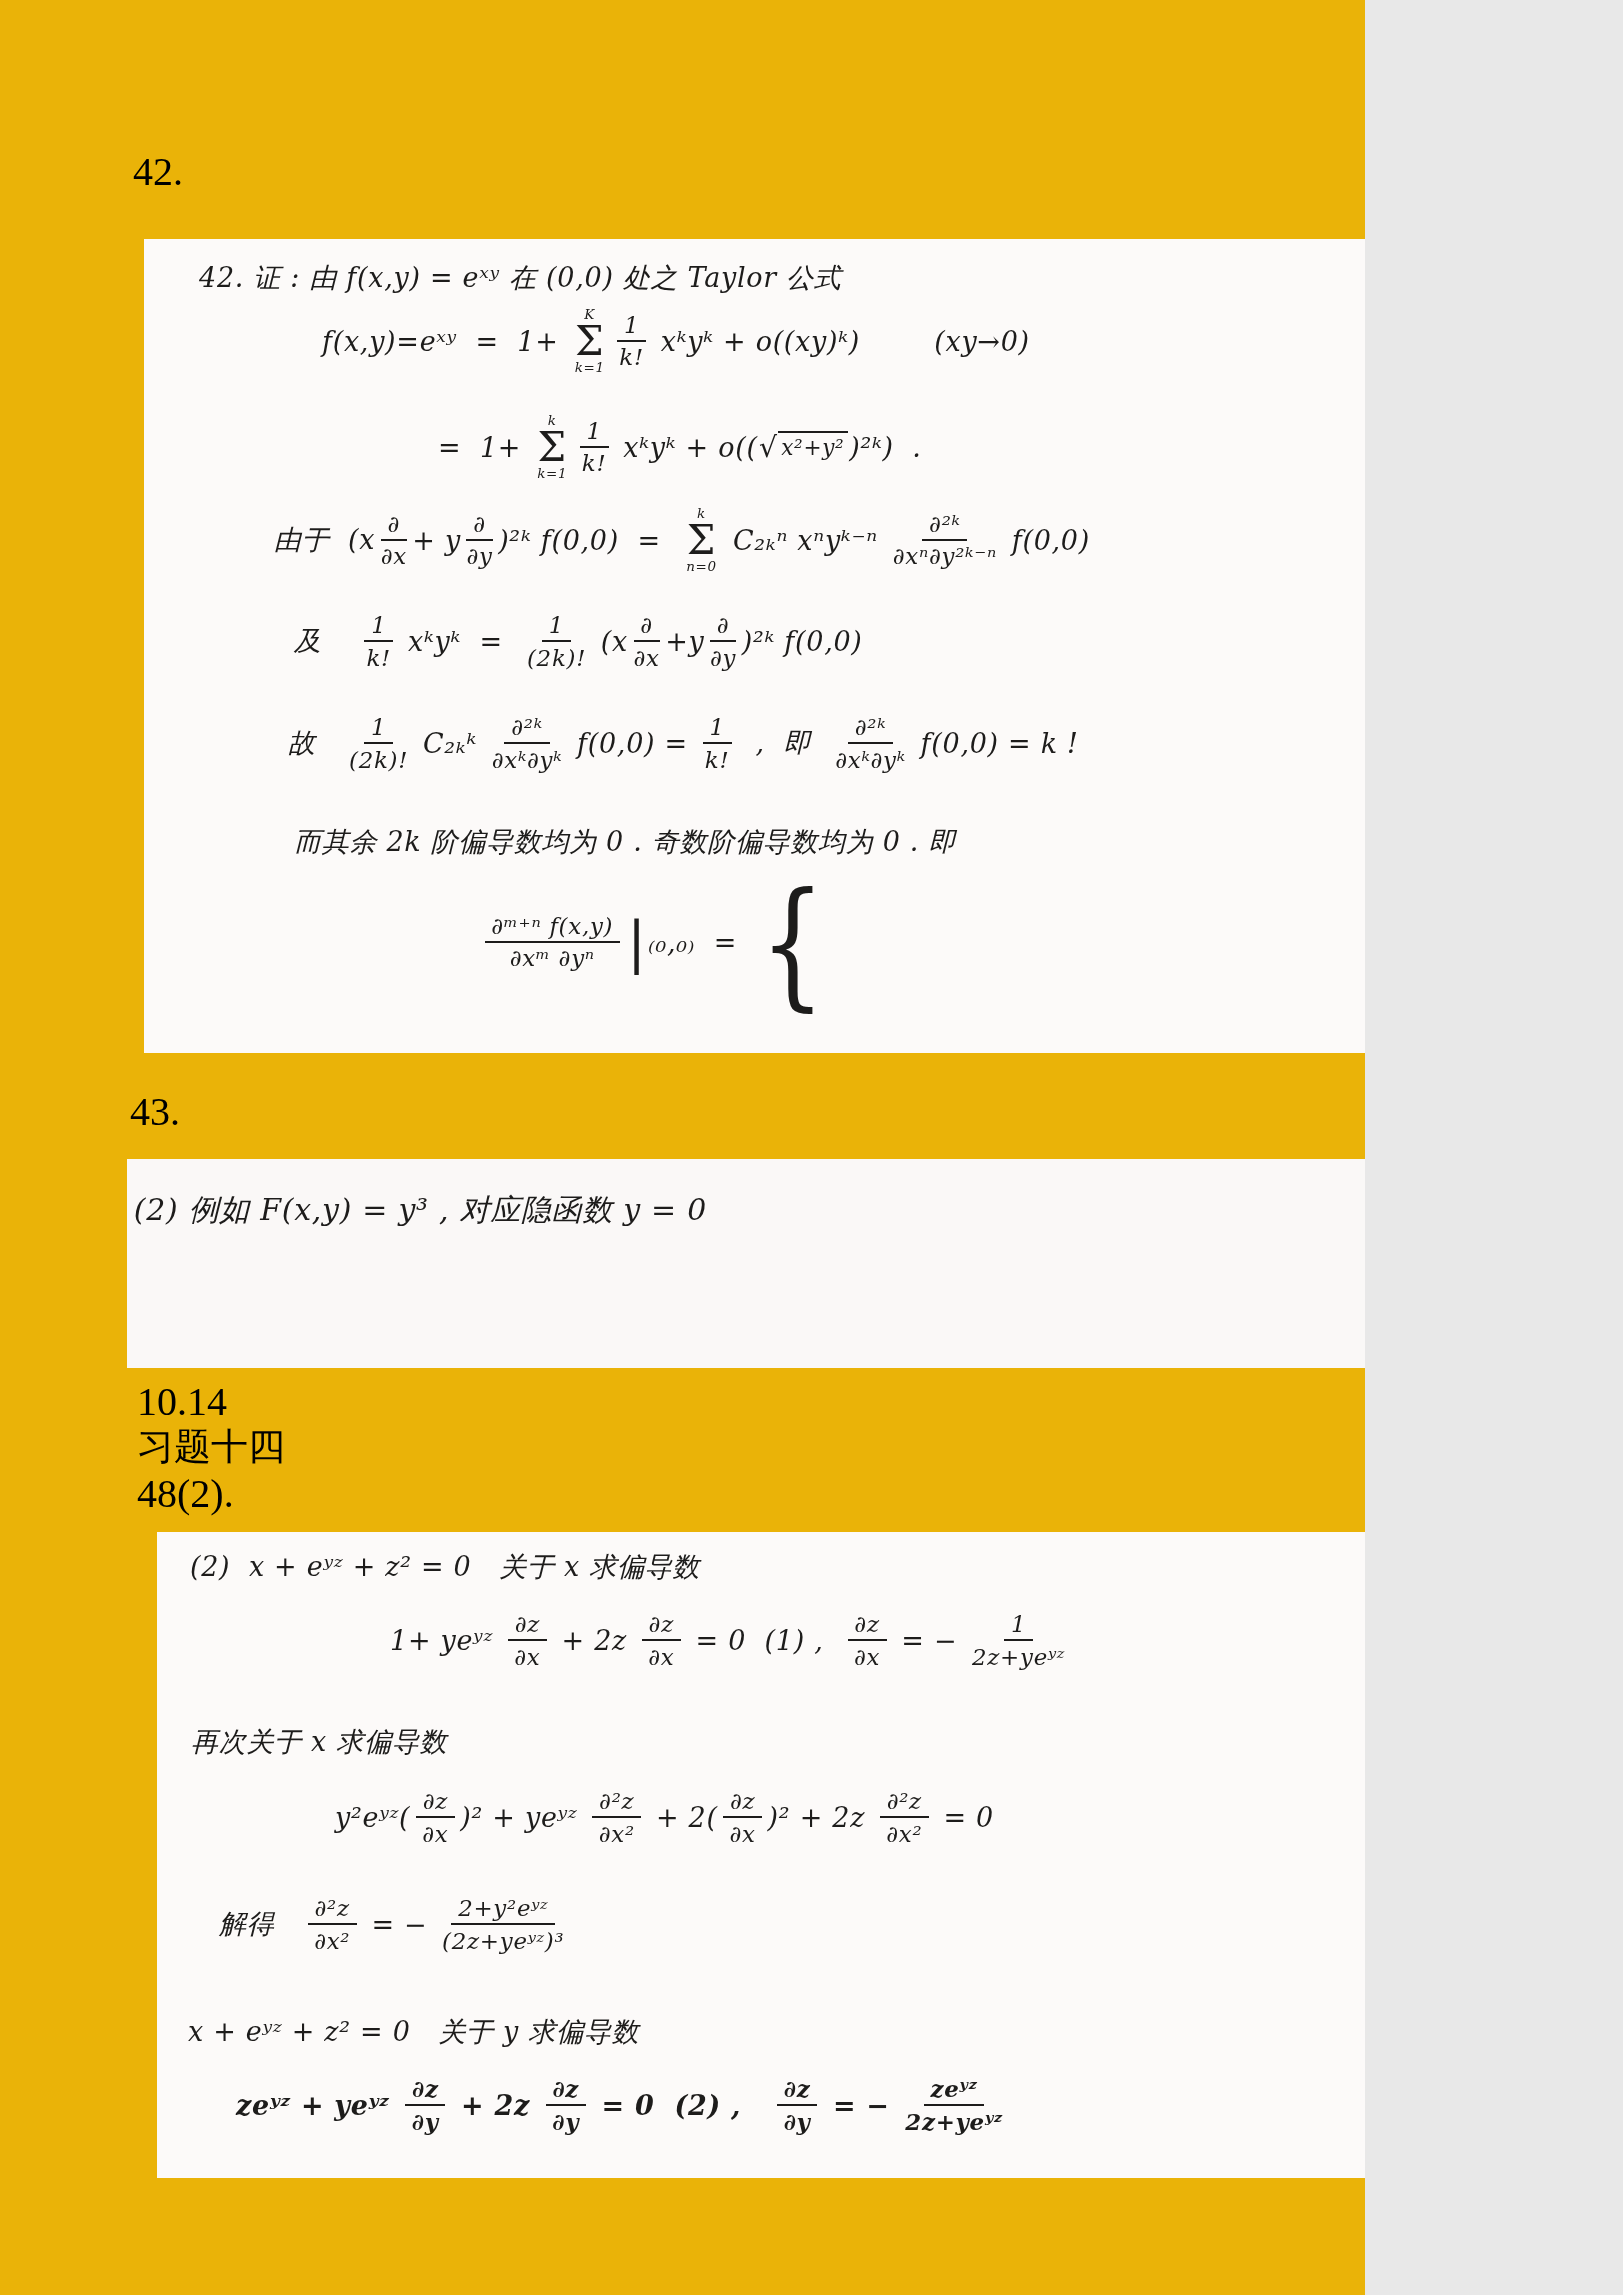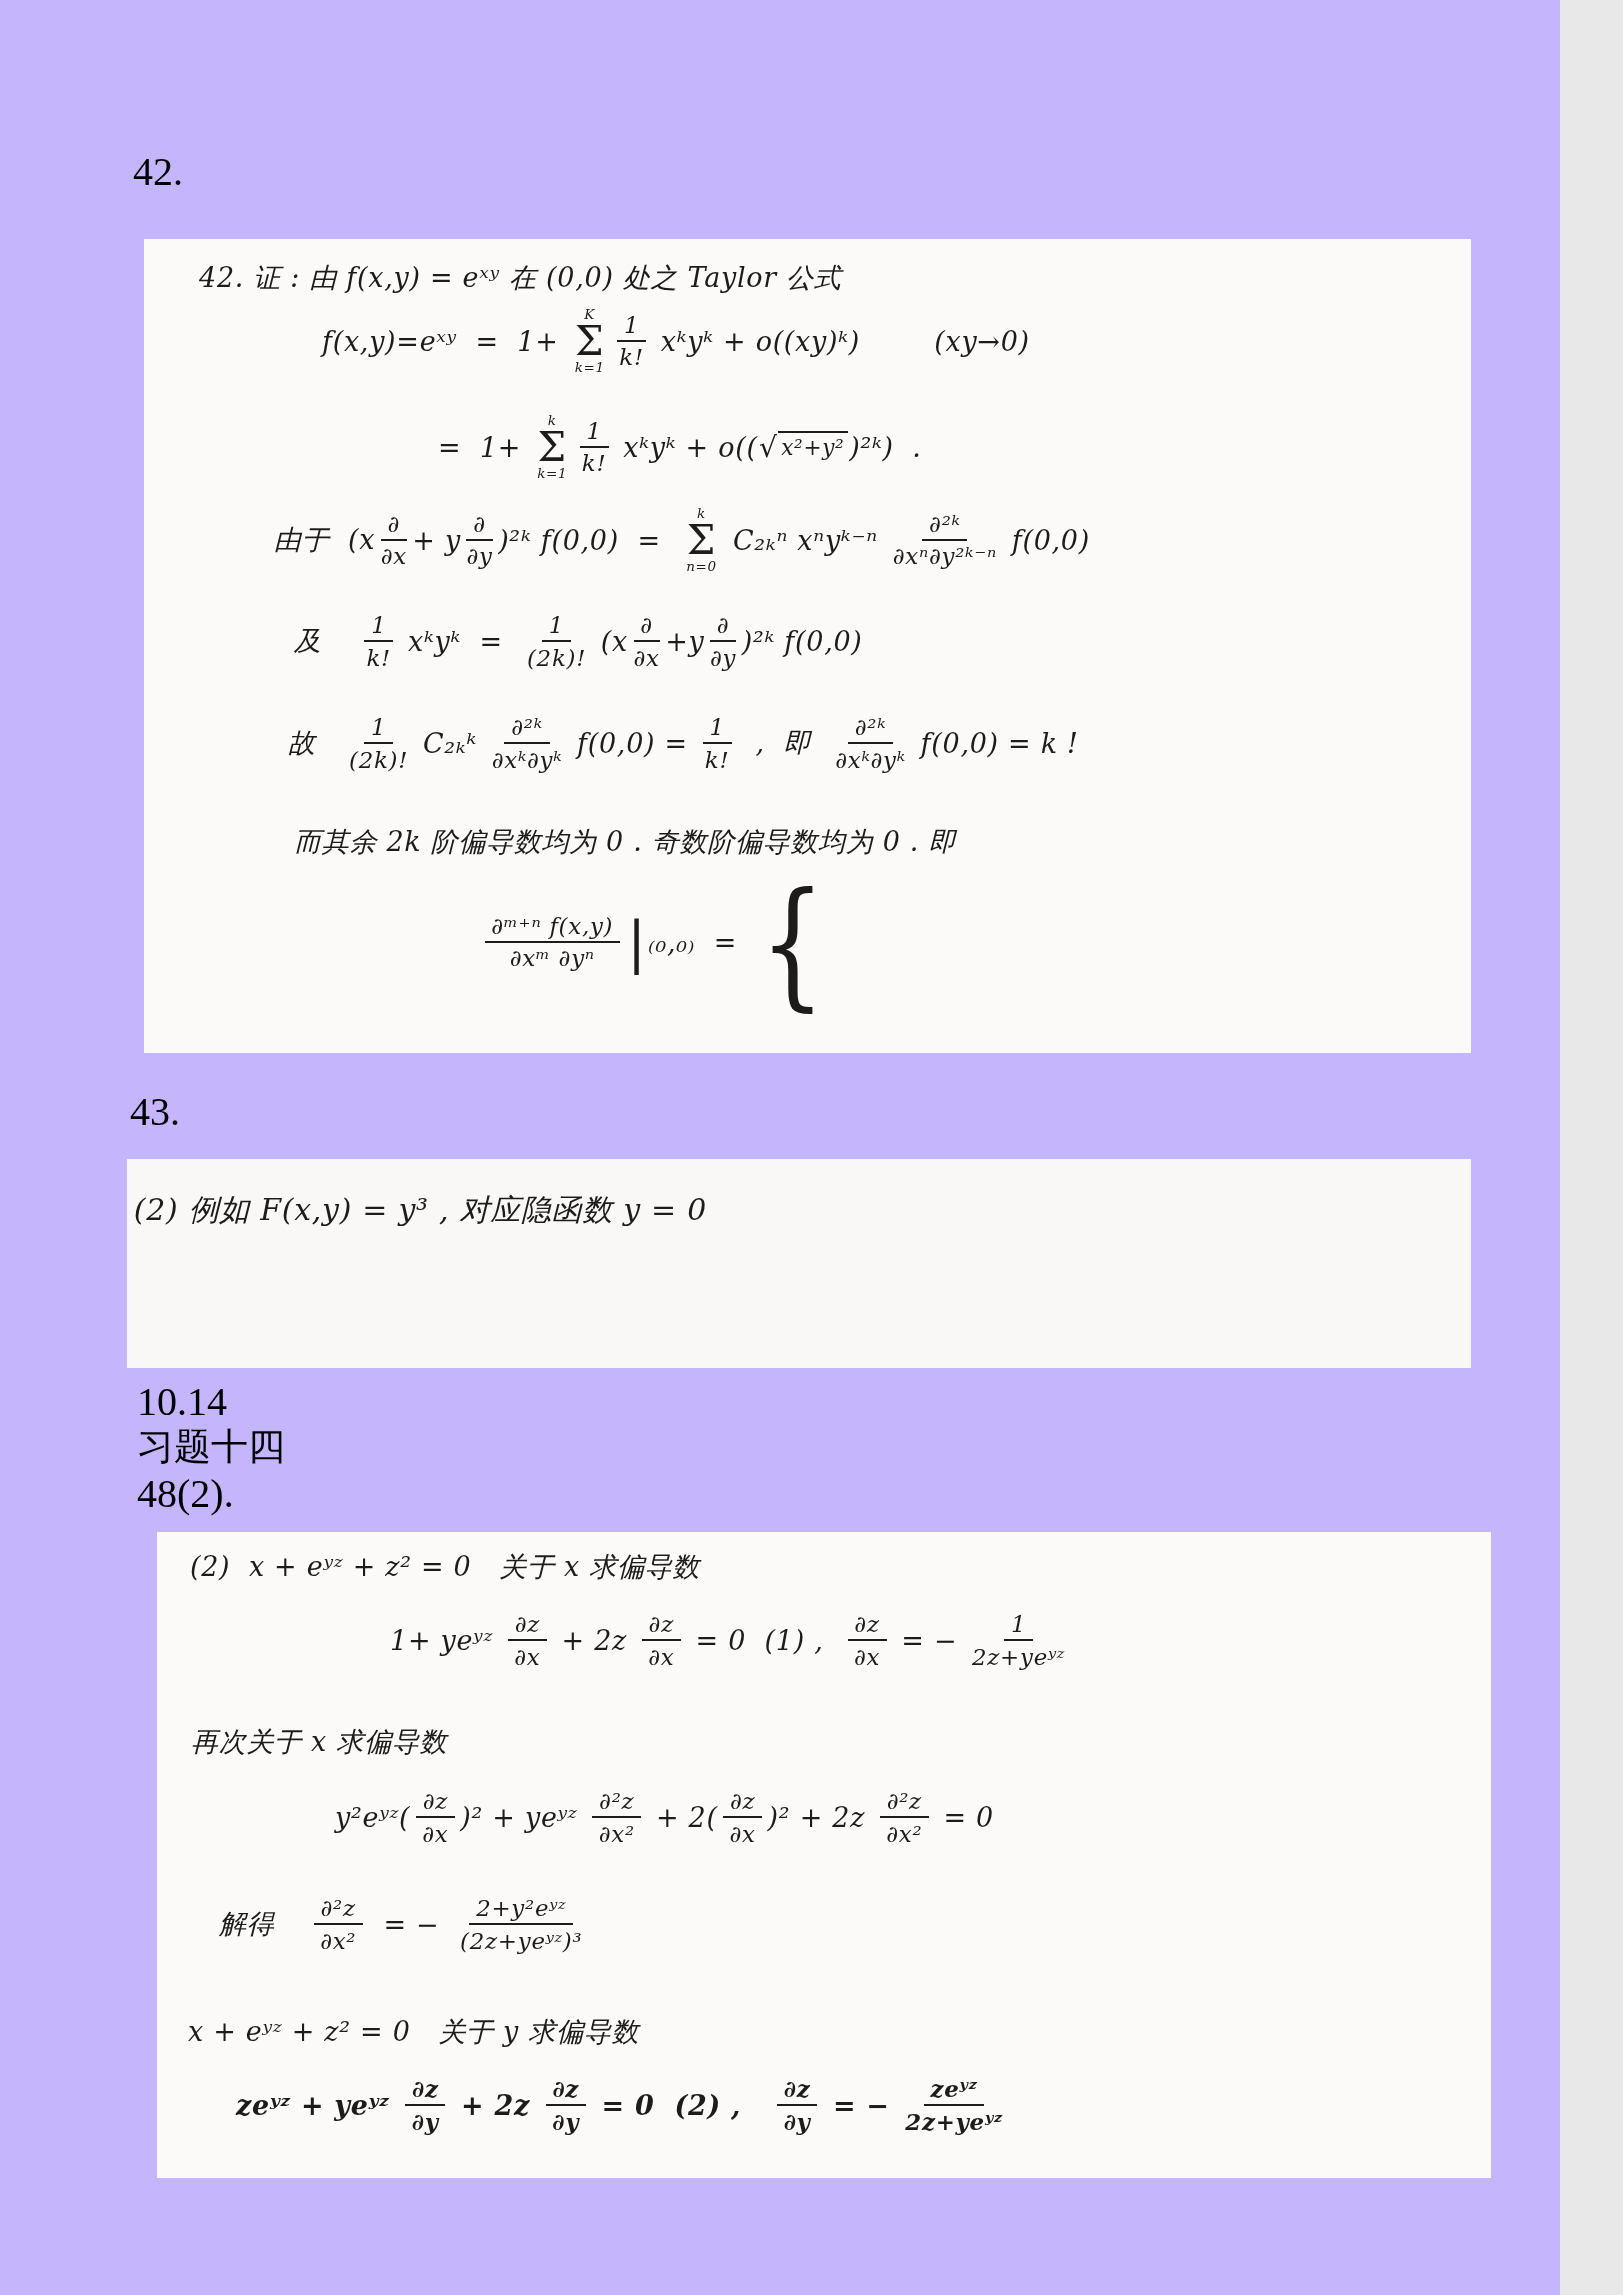--- a/index.html
+++ b/index.html
@@ -1,19 +1,19 @@
 <!DOCTYPE html>
 <html style="font-size:11px"><head>
 <meta charset="utf-8">
 <style>
   html,body { margin:0; padding:0; background:#e8e8e8; }
   .page {
     position:relative;
-    width:1560px; height:2295px;
-    background:#c4b5fd;
+    width:1365px; height:2295px;
+    background:#eab308;
     overflow:hidden;
     font-family:"Liberation Serif", serif;
   }
   
   .typed {
     position:absolute;
     font-family:"Liberation Serif", serif;
     font-size:40px;
     line-height:1.1;
     color:#000000;
@@ -70,21 +70,21 @@
 
   #b2 { left:127px; top:1159px; width:1344px; height:209px; background:#faf8f7; }
   #b2 .hl:nth-child(1){ top:31px;  left:6.8px;  font-size:30px; }
   #b2 .hl:nth-child(2){ top:133px; left:157px; font-size:20px; }
 
   #b3 { left:157px; top:1532px; width:1334px; height:646px; background:#fcfaf9; }
   #b3 .hl:nth-child(1){ top:17px;  left:33px;  }
   #b3 .hl:nth-child(2){ top:79px; left:233px; }
   #b3 .hl:nth-child(3){ top:192px; left:34px;  }
   #b3 .hl:nth-child(4){ top:256px; left:178px; }
-  #b3 .hl:nth-child(5){ top:363px; left:62px;gap:6px;  }
+  #b3 .hl:nth-child(5){ top:363px; left:62px;  }
   #b3 .hl:nth-child(6){ top:482px; left:31px;  }
   #b3 .hl:nth-child(7){ top:544px; left:79px;font-weight:bold; }
 
   #label-42   { left:133px; top:150px; }
   #label-43   { left:130px; top:1090px; }
   #label-date { left:137px; top:1380px; }
   #label-set  { left:137px; top:1427px; font-size:37px; }
   #label-48   { left:137px; top:1472px; }
 </style>
 </head>

